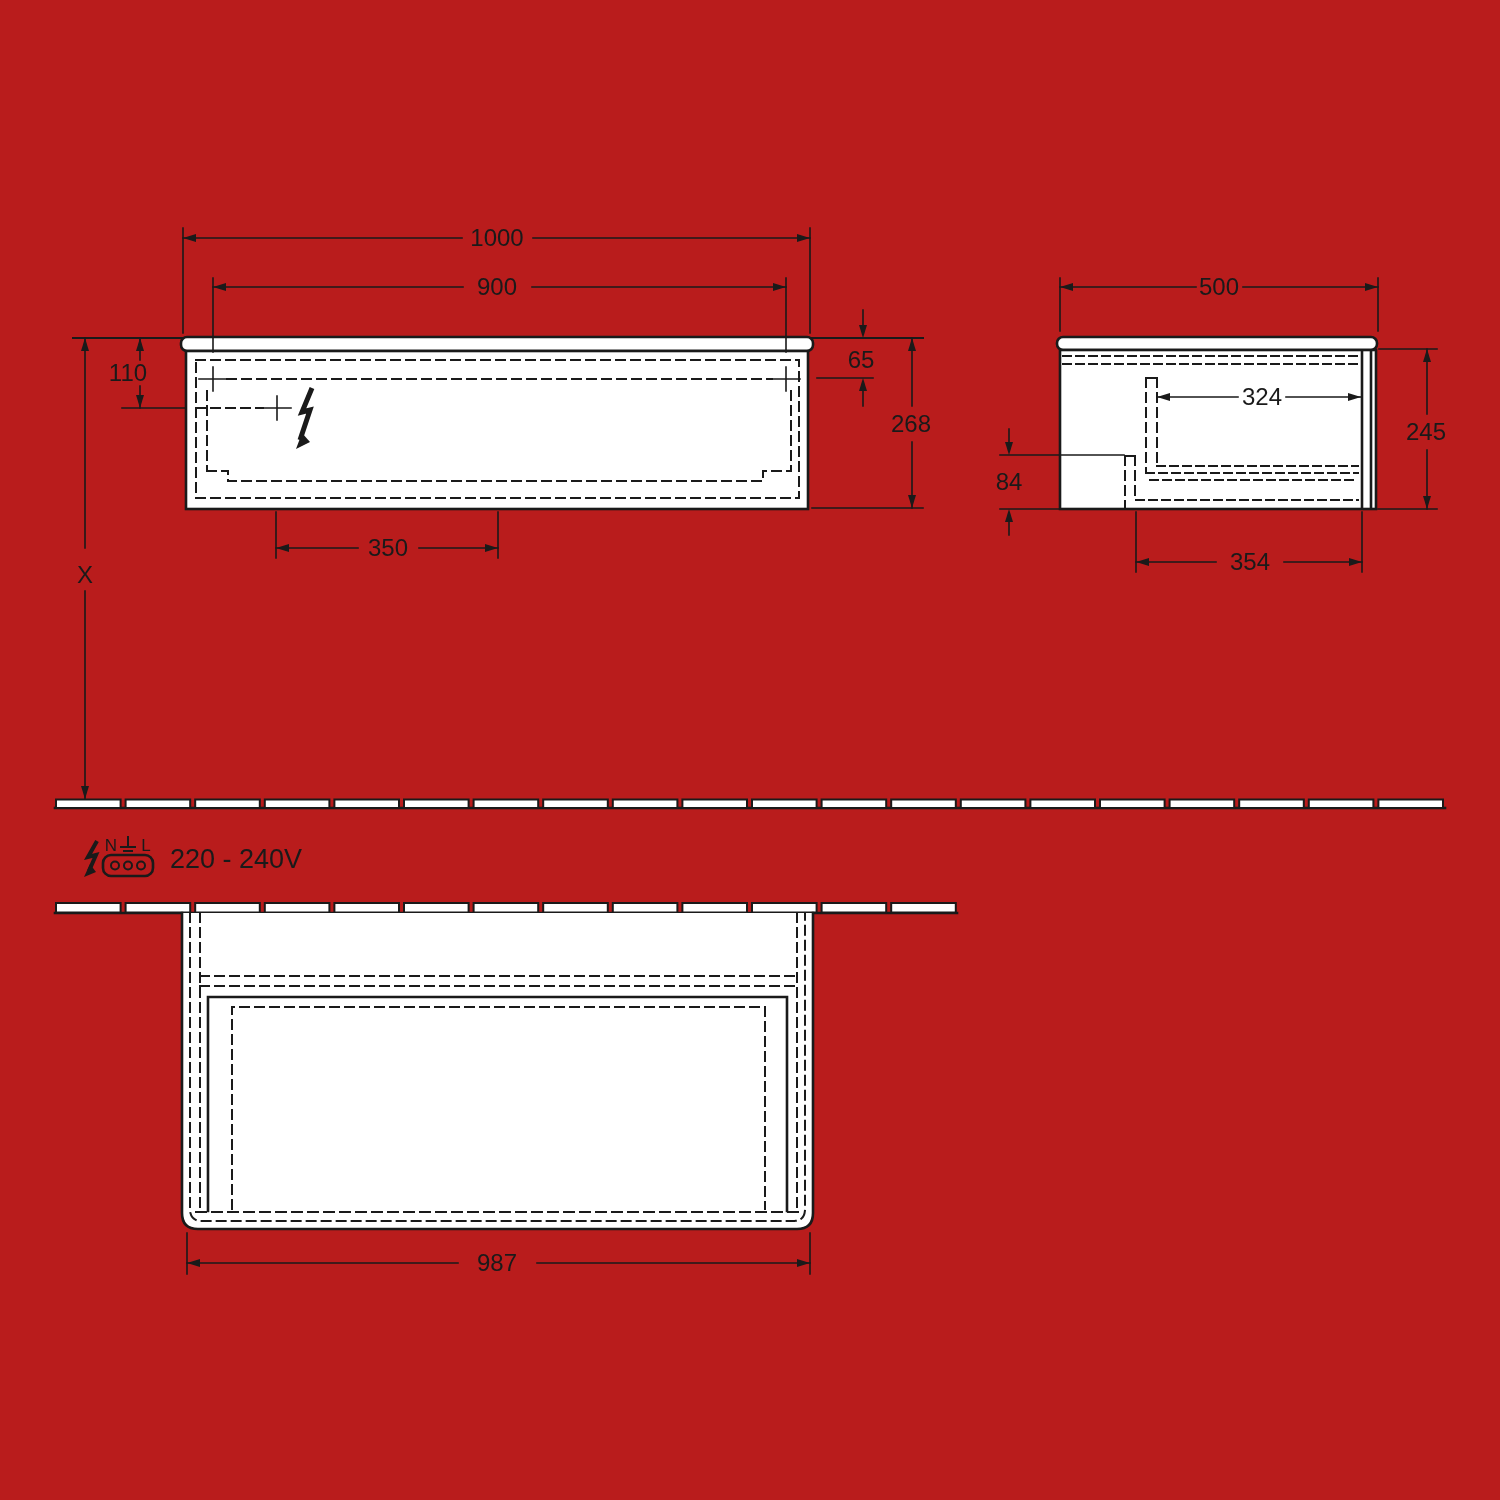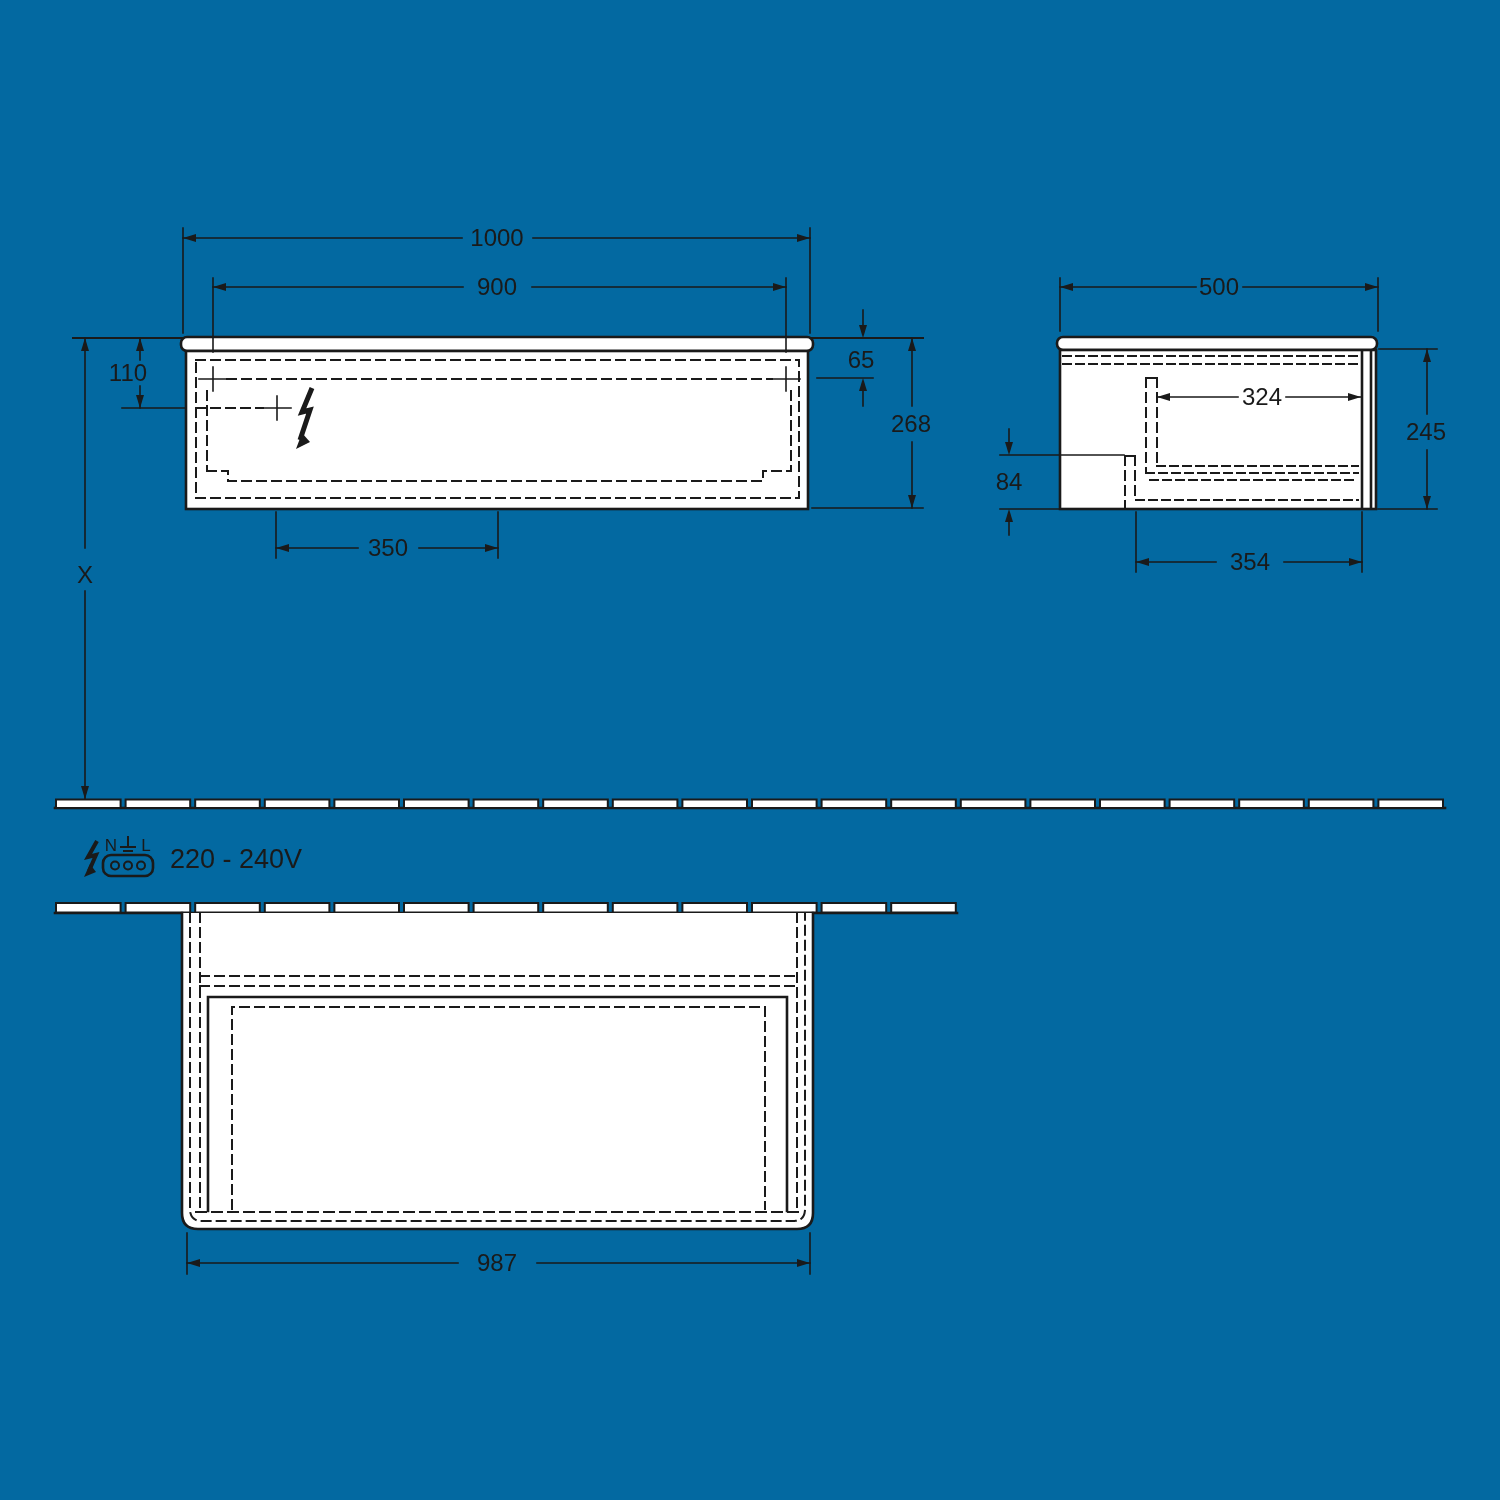--- a/index.html
+++ b/index.html
@@ -1,16 +1,16 @@
 <!DOCTYPE html>
 <html><head>
 <meta charset="utf-8">
 <style>
   html,body{margin:0;padding:0;background:#fff;}
-  .canvas{position:relative;width:1500px;height:1500px;background:#0369a1;overflow:hidden;}
+  .canvas{position:relative;width:1500px;height:1500px;background:#b91c1c;overflow:hidden;}
   svg{position:absolute;left:0;top:0;}
   .s{stroke:#1a1a1a;fill:none;stroke-width:2;stroke-linecap:square;}
   .s25{stroke-width:2.6;}
   .s15{stroke-width:1.6;}
   .dash{stroke-dasharray:9 6;}
   .dashf{stroke-dasharray:8 5;}
   .fw{fill:#fff;}
   .ar{fill:#1a1a1a;stroke:none;}
   text{font-family:"Liberation Sans", sans-serif;font-size:24px;fill:#1a1a1a;}
   .volt{font-size:27px;}

